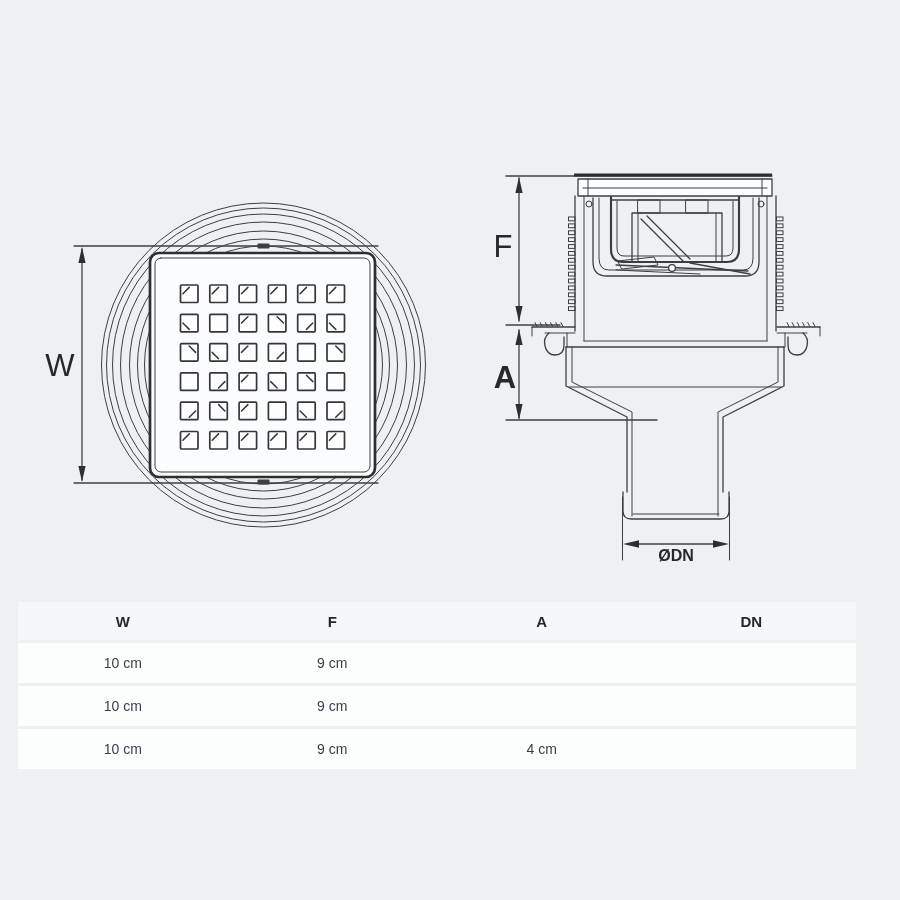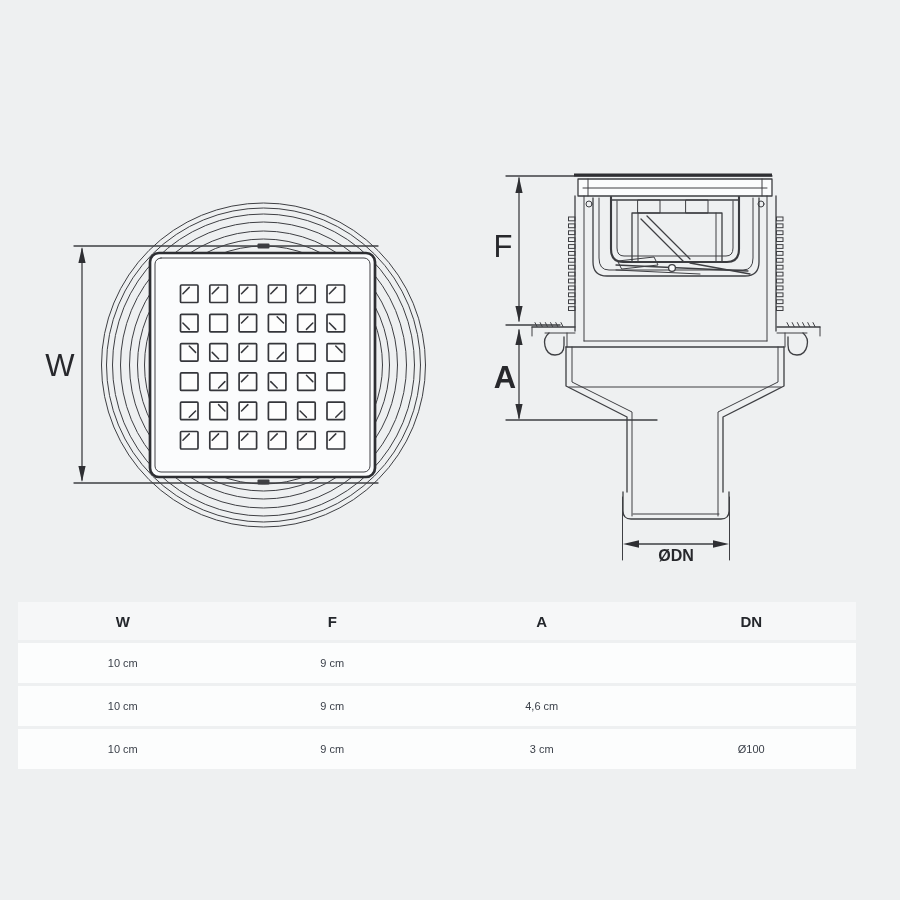--- a/index.html
+++ b/index.html
@@ -32,21 +32,21 @@
   .trow{
     display:grid;grid-template-columns:repeat(4,1fr);
     background:#fcfdfd;margin-bottom:3px;align-items:center;
   }
   .thead{height:38px;background:#f6f7f8;}
   .tbody-row{height:40px;}
   .th{
     text-align:center;font-weight:bold;font-size:15px;color:#24272c;
   }
   .td{
-    text-align:center;font-size:11px;color:#3a3f48;
+    text-align:center;font-size:14px;color:#3a3f48;
   }
 </style>
 </head>
 <body>
 
 <svg width="900" height="580" viewBox="0 0 900 580">
 
   <g>
 
     <g>
@@ -288,21 +288,19 @@
     <div class="th">A</div>
     <div class="th">DN</div>
   </div>
   <div class="trow tbody-row">
     <div class="td">10 cm</div>
     <div class="td">9 cm</div>
   </div>
   <div class="trow tbody-row">
     <div class="td">10 cm</div>
     <div class="td">9 cm</div>
-    <div class="td">4,6 cm</div>
   </div>
   <div class="trow tbody-row">
     <div class="td">10 cm</div>
     <div class="td">9 cm</div>
-    <div class="td">3 cm</div>
-    <div class="td">Ø100</div>
+    <div class="td">4 cm</div>
   </div>
 </div>
 
 </body></html>

